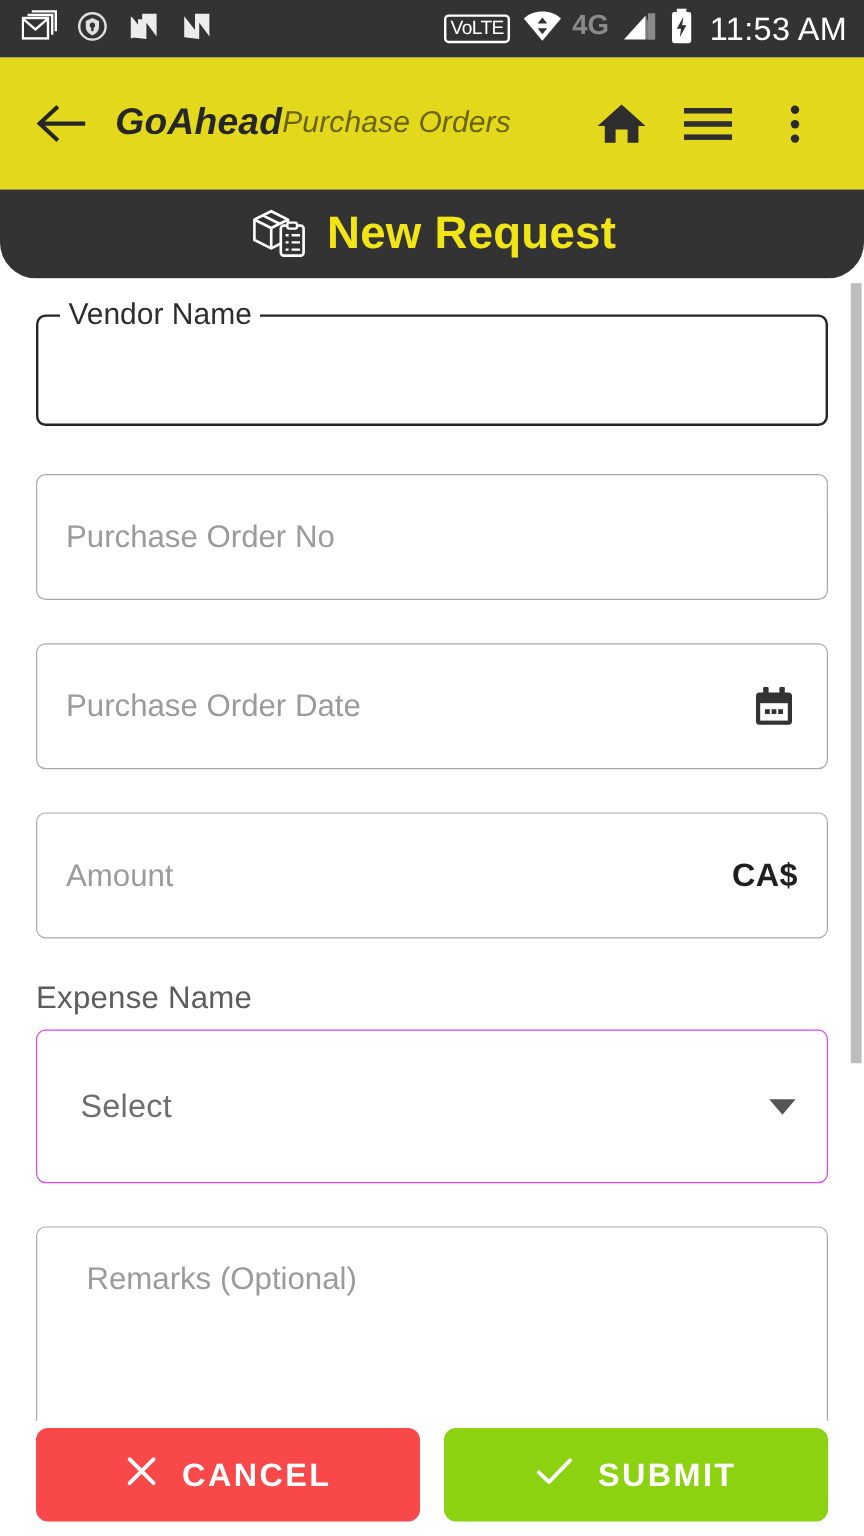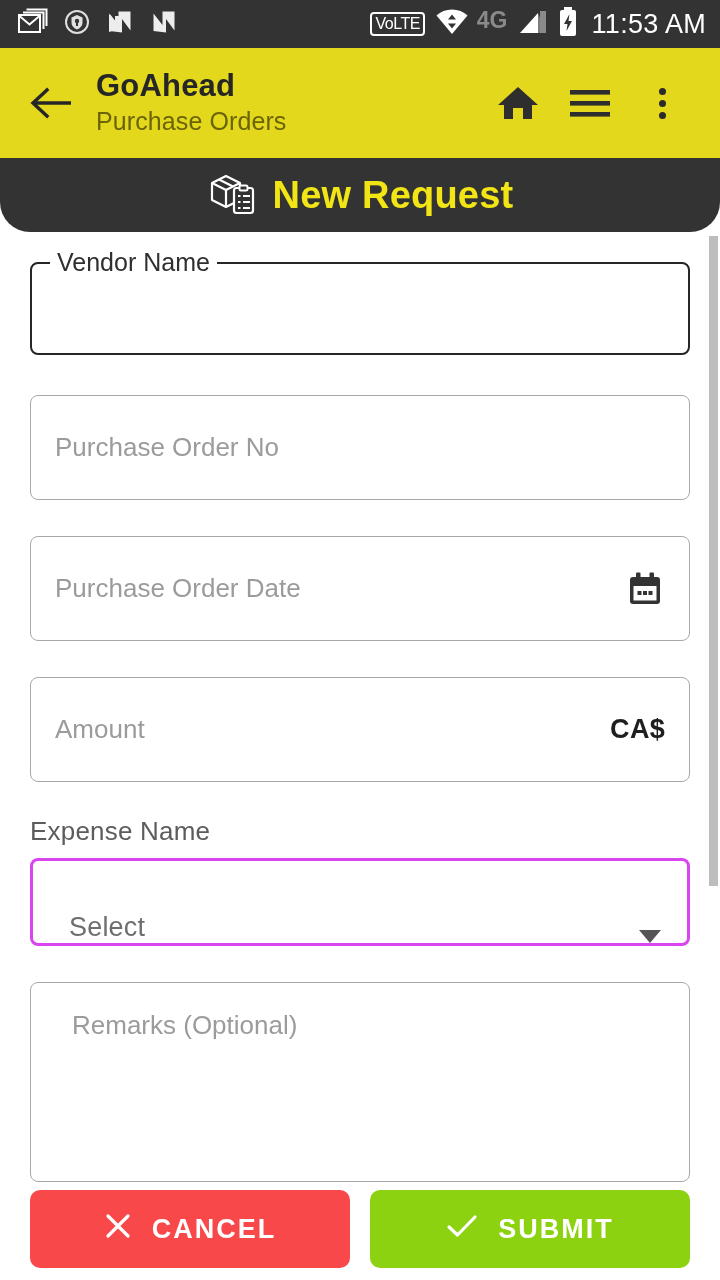--- a/index.html
+++ b/index.html
@@ -87,24 +87,25 @@
     width: 56px;
     height: 56px;
     display: flex;
     align-items: center;
     justify-content: center;
     flex: none;
   }
   .titles {
     flex: 1;
     display: flex;
-    flex-direction: column;
-    justify-content: flex-end;
+    flex-direction: row;
+    justify-content: flex-start;
     margin-left: 16px;
     margin-top: -2px;
+    font-style: italic;
   }
   .app-title {
     color: #262626;
     font-size: 31px;
     font-weight: bold;
     line-height: 1.15;
     letter-spacing: 0.2px;
   }
   .app-subtitle {
     color: #6b6406;
@@ -240,26 +241,26 @@
   
   .section-label {
     font-size: 26px;
     color: #5c5c5c;
     line-height: 1;
     margin-bottom: 14px;
     letter-spacing: 0.2px;
   }
   .select-box {
     position: relative;
-    height: 88px;
-    border: 3px solid #d946ef;
+    height: 128px;
+    border: 1px solid #d946ef;
     border-radius: 8px;
     margin-bottom: 36px;
     display: flex;
-    align-items: flex-end;
+    align-items: center;
     padding: 0 26px 0 36px;
   }
   .select-value {
     flex: 1;
     font-size: 27px;
     color: #6e6e6e;
     letter-spacing: 0.2px;
   }
   .caret {
     width: 0; height: 0;

